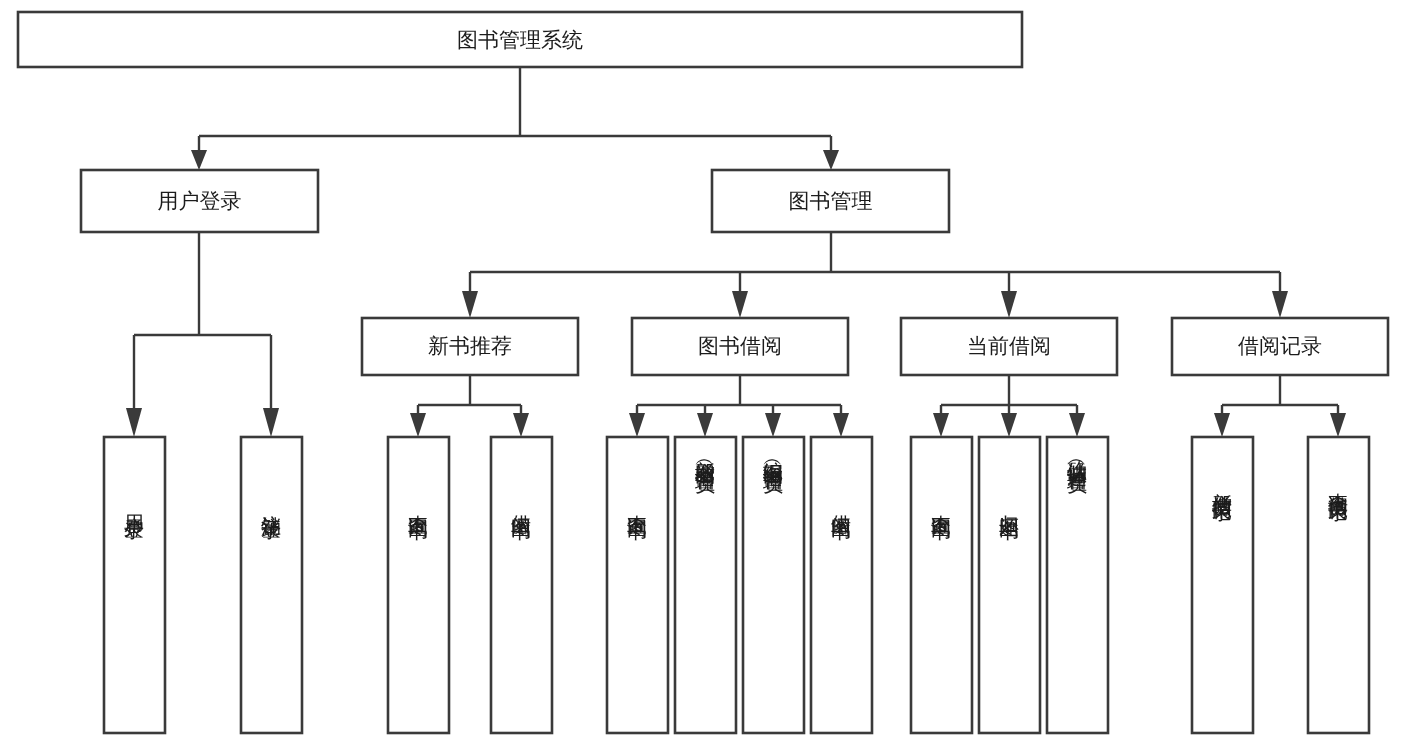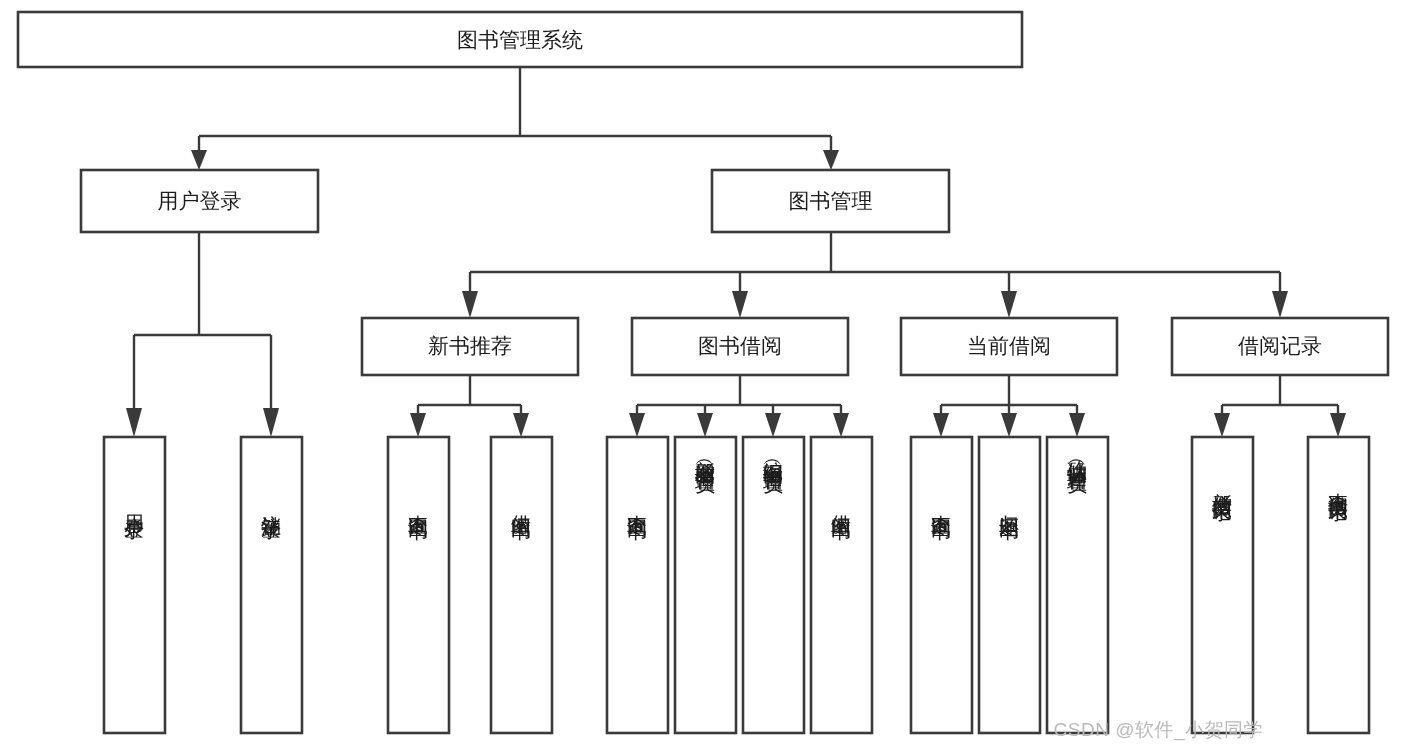--- a/index.html
+++ b/index.html
@@ -235,14 +235,13 @@
     <span class="leaf-label-v">确认归还（管理员）</span>
   </div>
 
   <div class="leaf-label-wrap" style="left:1192px; top:477px; width:61px; height:256px;">
     <span class="leaf-label-v">新增借阅记录</span>
   </div>
   <div class="leaf-label-wrap" style="left:1308px; top:477px; width:61px; height:256px;">
     <span class="leaf-label-v">查询借阅记录</span>
   </div>
 
-  <div class="watermark">CSDN @软件_小贺同学</div>
 </div>
 
 </body></html>

